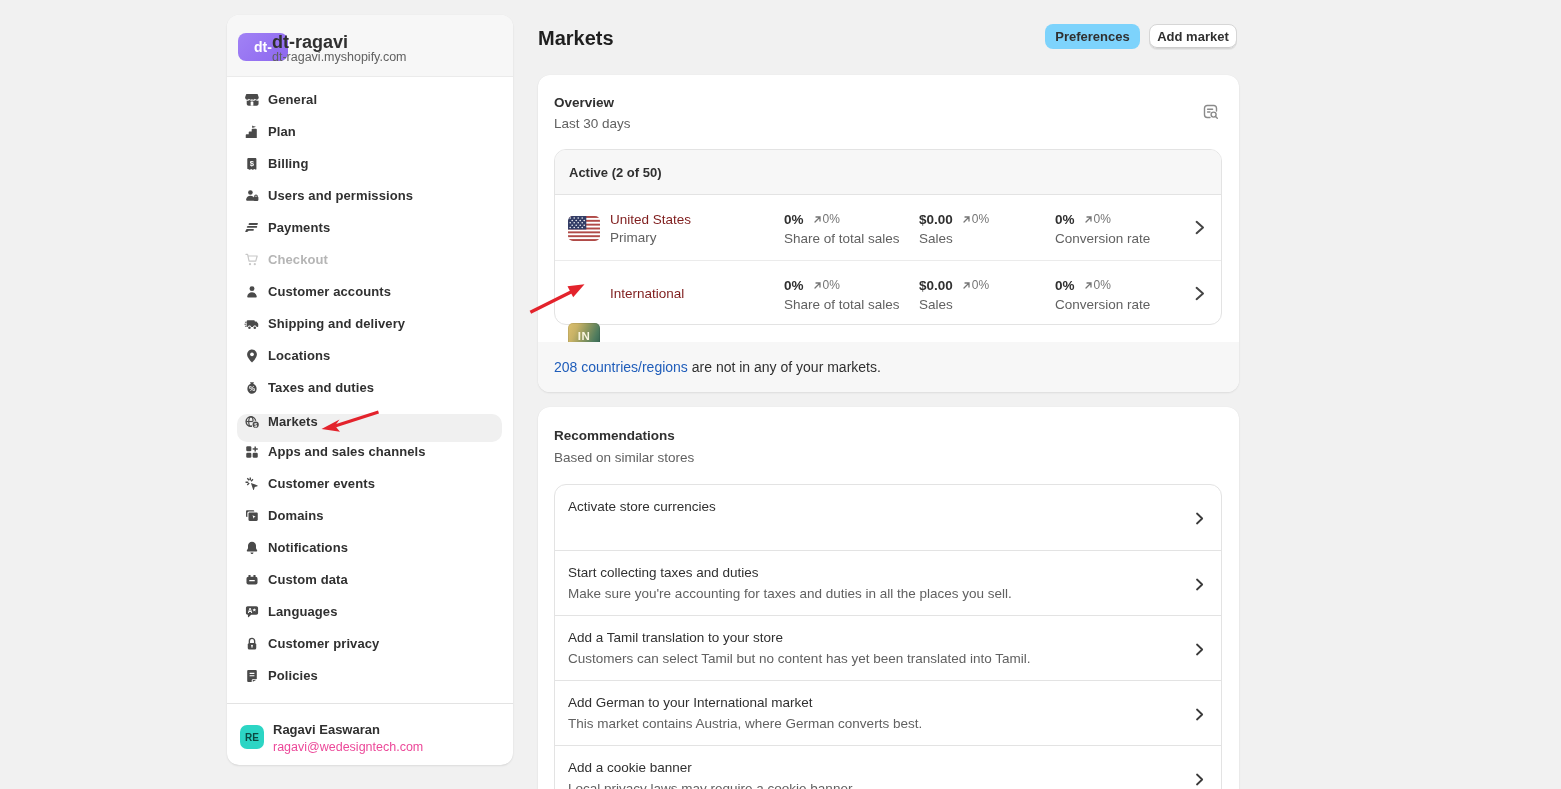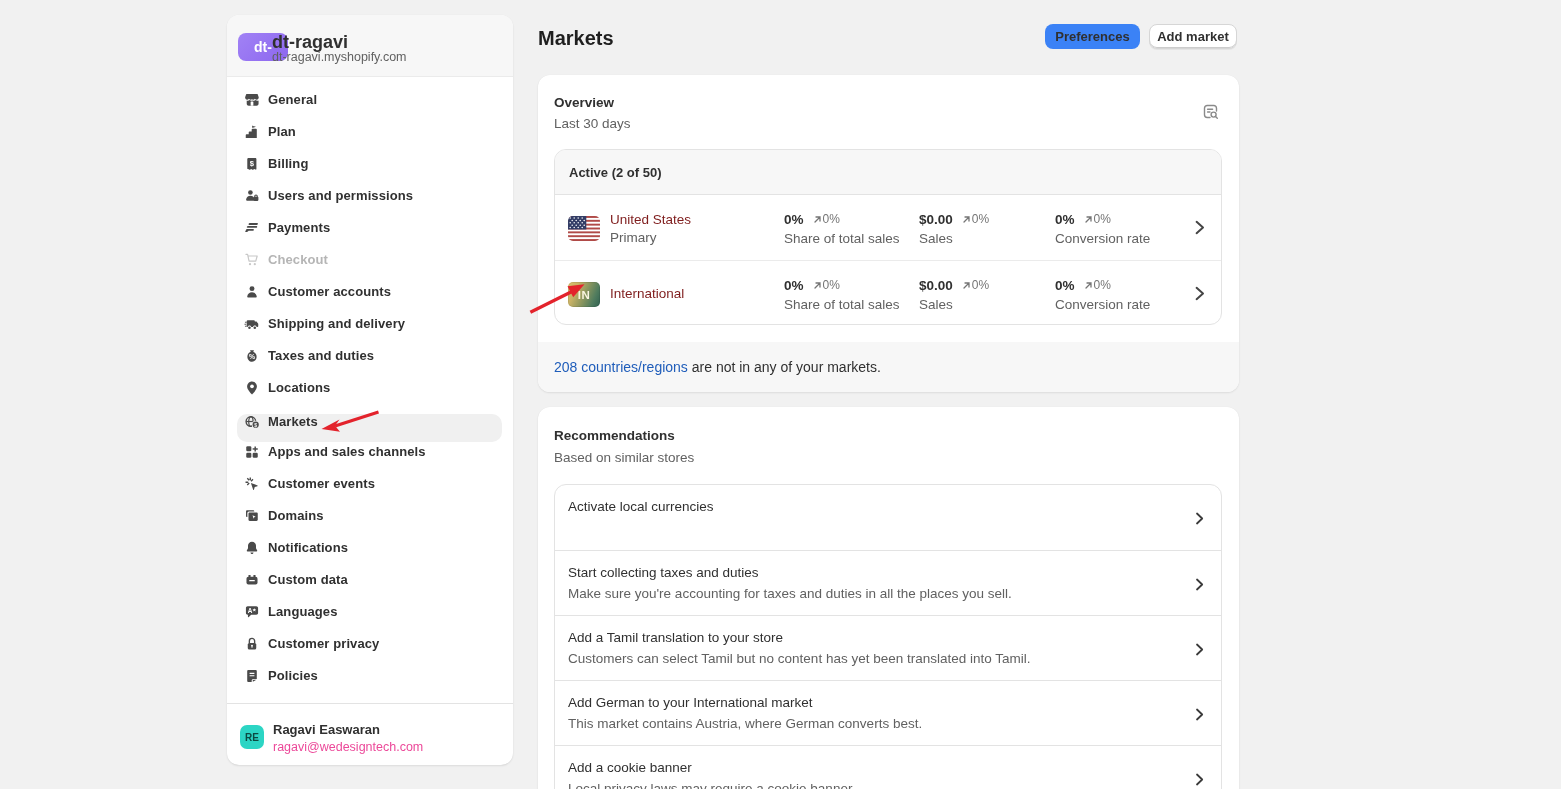--- a/index.html
+++ b/index.html
@@ -24,21 +24,21 @@
 #re-n{position:absolute;left:46px;top:33px;font-size:13px;font-weight:700;color:#303030;}
 #re-e{position:absolute;left:46px;top:51px;font-size:12.5px;color:#ec4899;}
 #sb-foot{top:688px;}
 #re-av{top:21px;}
 #re-n{top:18px;}
 #re-e{top:36px;}
 
 
 #h1{position:absolute;left:538px;top:27px;font-size:20px;font-weight:700;color:#1f1f1f;}
 .btn{position:absolute;top:24px;height:25px;border-radius:8px;font-size:13px;font-weight:600;color:#303030;display:flex;align-items:center;justify-content:center;}
-#btn-pref{left:1045px;width:95px;background:#3b82f6;}
+#btn-pref{left:1045px;width:95px;background:#7dd3fc;}
 #btn-add{left:1149px;width:88px;background:#fff;border:1px solid #d6d6d6;box-shadow:0 1px 0 rgba(0,0,0,.05), inset 0 -1px 0 #ccc;}
 
 
 #ov{left:538px;top:75px;width:701px;height:317px;}
 #ov-t1{position:absolute;left:16px;top:95px;font-size:13.5px;font-weight:700;}
 #ov-t2{position:absolute;left:16px;top:116px;font-size:13.5px;color:#616161;}
 #ov-t1{top:20px;}#ov-t2{top:41px;}
 #ov-ic{position:absolute;right:20px;top:29px;}
 #tbl{position:absolute;left:16px;top:74px;width:668px;height:176px;border:1px solid #e3e3e3;border-radius:12px;background:#fff;}
 #tbl-h{height:45px;background:#f7f7f7;border-bottom:1px solid #e3e3e3;border-radius:11px 11px 0 0;display:flex;align-items:center;padding-left:14px;font-size:13px;font-weight:700;}
@@ -141,31 +141,31 @@
           <svg width="16" height="16" viewBox="0 0 20 20">
             <path fill="#4a4a4a" d="M5.5 5.2h7c.6 0 1 .4 1 1v.8h1.8c.3 0 .6.2.8.4l1.5 2.1c.1.2.2.4.2.6v2.6c0 .6-.4 1-1 1h-1c-.2-1.1-1.1-1.9-2.3-1.9s-2.1.8-2.3 1.9H9.1c-.2-1.1-1.1-1.9-2.3-1.9-1.1 0-2.1.8-2.3 1.9h-.1c-.6 0-1-.4-1-1V6.2c.1-.6.5-1 1.1-1z"></path>
             <circle fill="#4a4a4a" cx="6.8" cy="14.6" r="1.6"></circle>
             <circle fill="#4a4a4a" cx="13.5" cy="14.6" r="1.6"></circle>
             <path fill="#4a4a4a" d="M1.2 7.2h2.2v1.2H1.2zM.6 9.7h2.2v1.2H.6zM1.2 12.2h2.2v1.2H1.2z" opacity=".9"></path>
           </svg>
           <span>Shipping and delivery</span>
         </div>
         <div class="mi ">
           <svg width="16" height="16" viewBox="0 0 20 20">
+            <path fill="#4a4a4a" d="M10 1.9c-3.4 0-6.1 2.7-6.1 6.1 0 4.5 6.1 10 6.1 10s6.1-5.5 6.1-10c0-3.4-2.7-6.1-6.1-6.1z"></path>
+            <circle fill="#fff" cx="10" cy="7.9" r="2.3"></circle>
+          </svg>
+          <span>Locations</span>
+        </div>
+        <div class="mi ">
+          <svg width="16" height="16" viewBox="0 0 20 20">
             <path fill="#4a4a4a" d="M8.1 2.7h3.8c.4 0 .6.4.4.7l-.8 1.4c2.5.9 4.3 3.3 4.3 6.1 0 3.6-2.6 6.3-5.8 6.3S4.2 14.5 4.2 10.9c0-2.8 1.8-5.2 4.3-6.1l-.8-1.4c-.2-.3 0-.7.4-.7z"></path>
             <text x="10" y="13.6" text-anchor="middle" fill="#fff" font-size="8.5" font-weight="bold" font-family="Liberation Sans">%</text>
           </svg>
           <span>Taxes and duties</span>
-        </div>
-        <div class="mi ">
-          <svg width="16" height="16" viewBox="0 0 20 20">
-            <path fill="#4a4a4a" d="M10 1.9c-3.4 0-6.1 2.7-6.1 6.1 0 4.5 6.1 10 6.1 10s6.1-5.5 6.1-10c0-3.4-2.7-6.1-6.1-6.1z"></path>
-            <circle fill="#fff" cx="10" cy="7.9" r="2.3"></circle>
-          </svg>
-          <span>Locations</span>
         </div>
         <div class="mi sel">
           <svg width="16" height="16" viewBox="0 0 20 20">
             <circle cx="8.6" cy="9.4" r="6" fill="none" stroke="#4a4a4a" stroke-width="1.7"></circle>
             <ellipse cx="8.6" cy="9.4" rx="2.7" ry="6" fill="none" stroke="#4a4a4a" stroke-width="1.5"></ellipse>
             <path d="M2.8 9.4h11.6" stroke="#4a4a4a" stroke-width="1.5"></path>
             <circle cx="14.6" cy="13.4" r="5" fill="#f0f0f0"></circle>
             <circle cx="14.6" cy="13.4" r="3.9" fill="#4a4a4a"></circle>
             <text x="14.6" y="16.2" text-anchor="middle" fill="#f0f0f0" font-size="6.5" font-weight="bold" font-family="Liberation Sans">$</text>
           </svg>
@@ -353,21 +353,21 @@
   <div id="ov-foot">
         <span><a>208 countries/regions</a> are not in any of your markets.</span>
       </div>
 </div>
 
 <div id="rec" class="card">
   <div id="rec-t1">Recommendations</div>
   <div id="rec-t2">Based on similar stores</div>
   <div id="rbox">
     <div class="rrow">
-      <div class="rt">Activate local currencies</div>
+      <div class="rt">Activate store currencies</div>
       <div class="rchev"><svg width="9" height="13" viewBox="0 0 9 13" fill="none" stroke="#3a3a3a" stroke-width="1.8" stroke-linecap="round" stroke-linejoin="round">
               <path d="M2 1.5L7.2 6.5 2 11.5"></path>
             </svg></div>
     </div>
     <div class="rrow">
       <div class="rt">Start collecting taxes and duties</div>
       <div class="rd">Make sure you're accounting for taxes and duties in all the places you sell.</div>
       <div class="rchev"><svg width="9" height="13" viewBox="0 0 9 13" fill="none" stroke="#3a3a3a" stroke-width="1.8" stroke-linecap="round" stroke-linejoin="round">
               <path d="M2 1.5L7.2 6.5 2 11.5"></path>
             </svg></div>
@@ -402,15 +402,15 @@
 </svg>
 <svg class="arrow" style="left:522px;top:278px" width="72" height="42" viewBox="0 0 72 42">
   <line x1="8.4" y1="34.2" x2="51" y2="13" stroke="#e3232c" stroke-width="3.4"></line>
   <polygon points="62.5,6.2 45.5,8.2 51.2,19.2" fill="#e3232c"></polygon>
 </svg>
 
 </div>
 
 <style>
 
-#inflag{background:linear-gradient(113deg,#dcc06e 0%,#c8b266 25%,#90985e 50%,#507c5e 78%,#2f6051 100%);display:flex;align-items:center;justify-content:center;}
+#inflag{background:linear-gradient(113deg,#dcc06e 0%,#c8b266 25%,#90985e 50%,#507c5e 78%,#2f6051 100%);display:flex;align-items:center;justify-content:center;margin-top:41px;}
 #intxt{color:#faf5e0;font-size:11.5px;font-weight:700;letter-spacing:.4px;}
 </style>
 
 </body></html>

